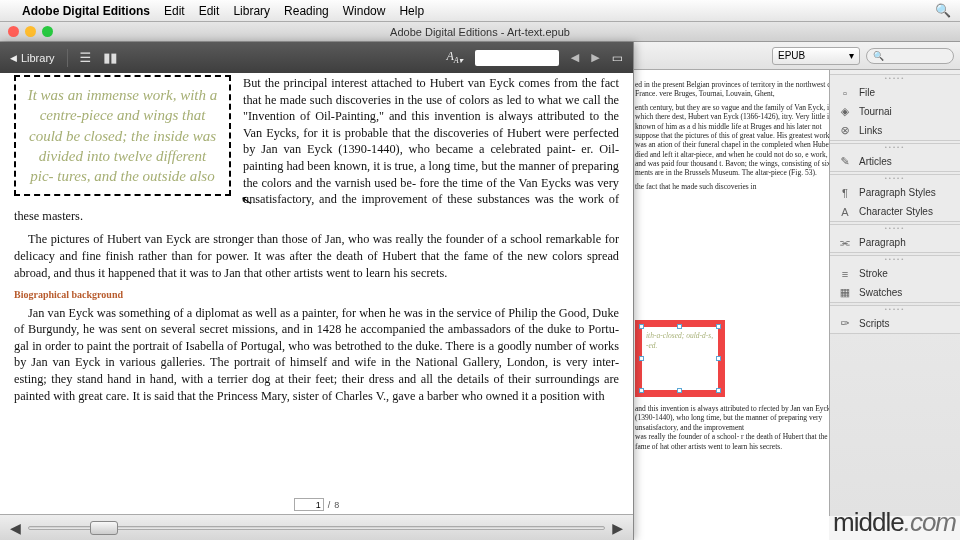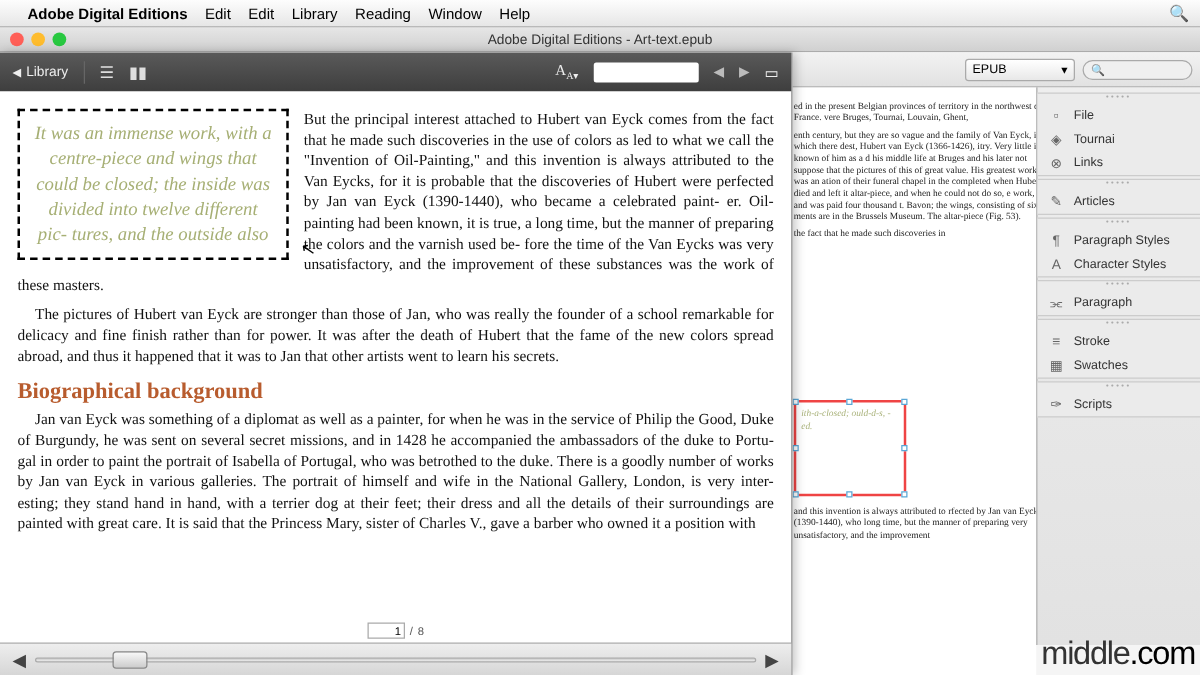--- a/index.html
+++ b/index.html
@@ -27,61 +27,61 @@
 .id-controlbar .grp { display: flex; gap: 2px; }
 .id-btn { width: 20px; height: 18px; background: #eee; border: 1px solid #bbb; border-radius: 2px; display: flex; align-items: center; justify-content: center; font-size: 9px; color: #555; }
 .id-num { width: 42px; height: 16px; background: #fff; border: 1px solid #aaa; font-size: 9px; padding: 0 2px; display: flex; align-items: center; }
 .id-select { width: 88px; height: 18px; background: linear-gradient(#fff,#e8e8e8); border: 1px solid #aaa; border-radius: 3px; font-size: 10px; padding: 0 5px; display: flex; align-items: center; justify-content: space-between; }
 .id-search { width: 88px; height: 16px; background: #f0f0f0; border: 1px solid #aaa; border-radius: 8px; font-size: 9px; padding: 0 6px; display: flex; align-items: center; }
 .id-controlbar .flexspace { flex: 1; }
 
 .id-canvas { position: absolute; top: 28px; bottom: 0; left: 0; right: 131px; background: #fff; overflow: hidden; }
 .id-page { position: absolute; left: 635px; top: 10px; width: 200px; font-family: Georgia, serif; font-size: 7.5px; line-height: 1.25; color: #222; }
 .id-page p { margin-bottom: 4px; }
-.id-frame { position: absolute; left: 635px; top: 250px; width: 90px; height: 77px; border: 2px solid #ef4444; }
+.id-frame { position: absolute; left: 635px; top: 250px; width: 90px; height: 77px; border: 7px solid #ef4444; }
 .id-frame .hdl { position: absolute; width: 5px; height: 5px; background: #fff; border: 1px solid #5aa7d6; }
 .id-frame .hdl.tl { top: -3px; left: -3px; } .id-frame .hdl.tr { top: -3px; right: -3px; }
 .id-frame .hdl.bl { bottom: -3px; left: -3px; } .id-frame .hdl.br { bottom: -3px; right: -3px; }
 .id-frame .hdl.tm { top: -3px; left: 50%; margin-left: -3px; }
 .id-frame .hdl.bm { bottom: -3px; left: 50%; margin-left: -3px; }
 .id-frame .hdl.ml { top: 50%; left: -3px; margin-top: -3px; }
 .id-frame .hdl.mr { top: 50%; right: -3px; margin-top: -3px; }
 .id-frame-text { font-family: Georgia, serif; font-style: italic; font-size: 7.5px; color: #a9b27a; padding: 4px; line-height: 1.3; }
 .id-p2 { position: absolute; left: 635px; top: 334px; width: 200px; font-family: Georgia, serif; font-size: 7.5px; line-height: 1.25; color: #222; }
 
 
 .paneldock { position: absolute; right: 0; top: 28px; width: 131px; bottom: 24px; background: linear-gradient(#eee,#e2e2e2); border-left: 1px solid #aaa; padding: 4px 0; }
 .panelgroup { border-top: 1px solid #ccc; border-bottom: 1px solid #ccc; background: #ebebeb; margin-bottom: 2px; }
 .panelgroup .grip { text-align: center; color: #aaa; font-size: 6px; letter-spacing: 2px; height: 8px; }
 .panelitem { display: flex; align-items: center; height: 19px; padding: 0 8px; gap: 7px; font-size: 10px; color: #333; cursor: pointer; }
 .panelitem .picon { width: 14px; text-align: center; font-size: 11px; color: #666; }
 
 
 .watermark { position: absolute; right: 4px; bottom: 2px; font-size: 26px; color: #333; font-family: Helvetica, Arial, sans-serif; letter-spacing: -1px; }
-.watermark .com { color: #000000; }
+.watermark .com { color: #737373; font-style: italic; }
 
 
 .ade { position: absolute; left: 0; top: 0; width: 634px; height: 498px; background: #fff; box-shadow: 2px 0 8px rgba(0,0,0,.25); display: flex; flex-direction: column; border-right: 1px solid #888; }
 .ade-toolbar { height: 31px; background: linear-gradient(#5a5a5a,#3e3e3e); display: flex; align-items: center; padding: 0 10px; gap: 12px; color: #eee; font-size: 11px; }
 .ade-toolbar .lib { display: flex; align-items: center; gap: 4px; cursor: pointer; }
 .ade-toolbar .lib .tri { font-size: 9px; }
 .ade-toolbar .divider { width: 1px; height: 18px; background: #666; }
 .ade-toolbar .tb-icon { cursor: pointer; font-size: 13px; opacity: .9; }
 .ade-toolbar .flexspace { flex: 1; }
-.ade-toolbar .aa { font-family: Georgia, serif; font-size: 12px; cursor: pointer; }
+.ade-toolbar .aa { font-family: Georgia, serif; font-size: 12px; cursor: pointer; font-style: italic; }
 .ade-toolbar .aa sub { font-size: 8px; }
 .ade-toolbar .searchbox { width: 84px; height: 16px; background: #fff; border-radius: 2px; }
 .ade-toolbar .nav-tri { color: #bbb; font-size: 11px; cursor: pointer; }
 .ade-toolbar .fs-icon { font-size: 12px; cursor: pointer; }
 
-.ade-content { flex: 1; overflow: hidden; padding: 14px 14px 8px 14px; font-family: Georgia, 'Times New Roman', serif; font-size: 12.3px; line-height: 1.35; color: #111; position: relative; }
+.ade-content { flex: 1; overflow: hidden; padding: 2px 14px 8px 14px; font-family: Georgia, 'Times New Roman', serif; font-size: 12.3px; line-height: 1.35; color: #111; position: relative; }
 .pullquote { float: left; width: 217px; border: 2.5px dashed #000; padding: 8px 10px; margin: 0 12px 6px 0; font-style: italic; color: #a6af74; font-size: 15px; text-align: center; line-height: 1.35; }
 .ade-content p { margin-bottom: 7px; text-align: justify; text-indent: 14px; }
 .ade-content p.noindent { text-indent: 0; }
-.ade-content h3 { color: #b85c2e; font-size: 18px; font-weight: bold; margin: 6px 0 3px; }
+.ade-content h3 { color: #b85c2e; font-size: 10px; font-weight: bold; margin: 6px 0 3px; }
 .cursor-arrow { position: absolute; left: 241px; top: 119px; font-size: 14px; color: #000; transform: rotate(-10deg); }
 
 .ade-footer { height: 26px; background: linear-gradient(#eee,#d6d6d6); border-top: 1px solid #aaa; display: flex; align-items: center; padding: 0 10px; gap: 8px; font-size: 10px; color: #444; position: relative; }
 .ade-footer .arrow { font-size: 14px; color: #444; cursor: pointer; }
 .ade-footer .slider { position: absolute; left: 28px; right: 28px; top: 11px; height: 4px; background: linear-gradient(#ccc,#eee); border: 1px solid #aaa; border-radius: 2px; }
 .ade-footer .thumb { position: absolute; left: 90px; top: 6px; width: 28px; height: 14px; background: linear-gradient(#f8f8f8,#ccc); border: 1px solid #888; border-radius: 3px; }
 .ade-footer .pageind { position: absolute; right: 0; top: -17px; width: 100%; text-align: center; font-size: 9px; color: #555; display: flex; justify-content: center; gap: 4px; align-items: center; }
 .ade-footer .pageind input { width: 30px; height: 13px; border: 1px solid #aaa; text-align: right; font-size: 9px; padding-right: 2px; }
 </style>
 </head>
@@ -161,20 +161,21 @@
           <span class="hdl tm"></span>
           <span class="hdl tr"></span>
         <span class="hdl ml"></span>
           <span class="hdl mr"></span>
         <span class="hdl bl"></span>
           <span class="hdl bm"></span>
           <span class="hdl br"></span>
       </div>
       <div class="id-p2">
         <p>and this invention is always attributed to rfected by Jan van Eyck (1390-1440), who long time, but the manner of preparing very unsatisfactory, and the improvement</p>
+        <p>was really the founder of a school- r the death of Hubert that the fame of hat other artists went to learn his secrets.</p>
       </div>
     </div>
 
     <div class="paneldock">
       <div class="panelgroup">
           <div class="grip">•••••</div>
         <div class="panelitem">
             <span class="picon">▫</span>
             <span>File</span>
           </div>

